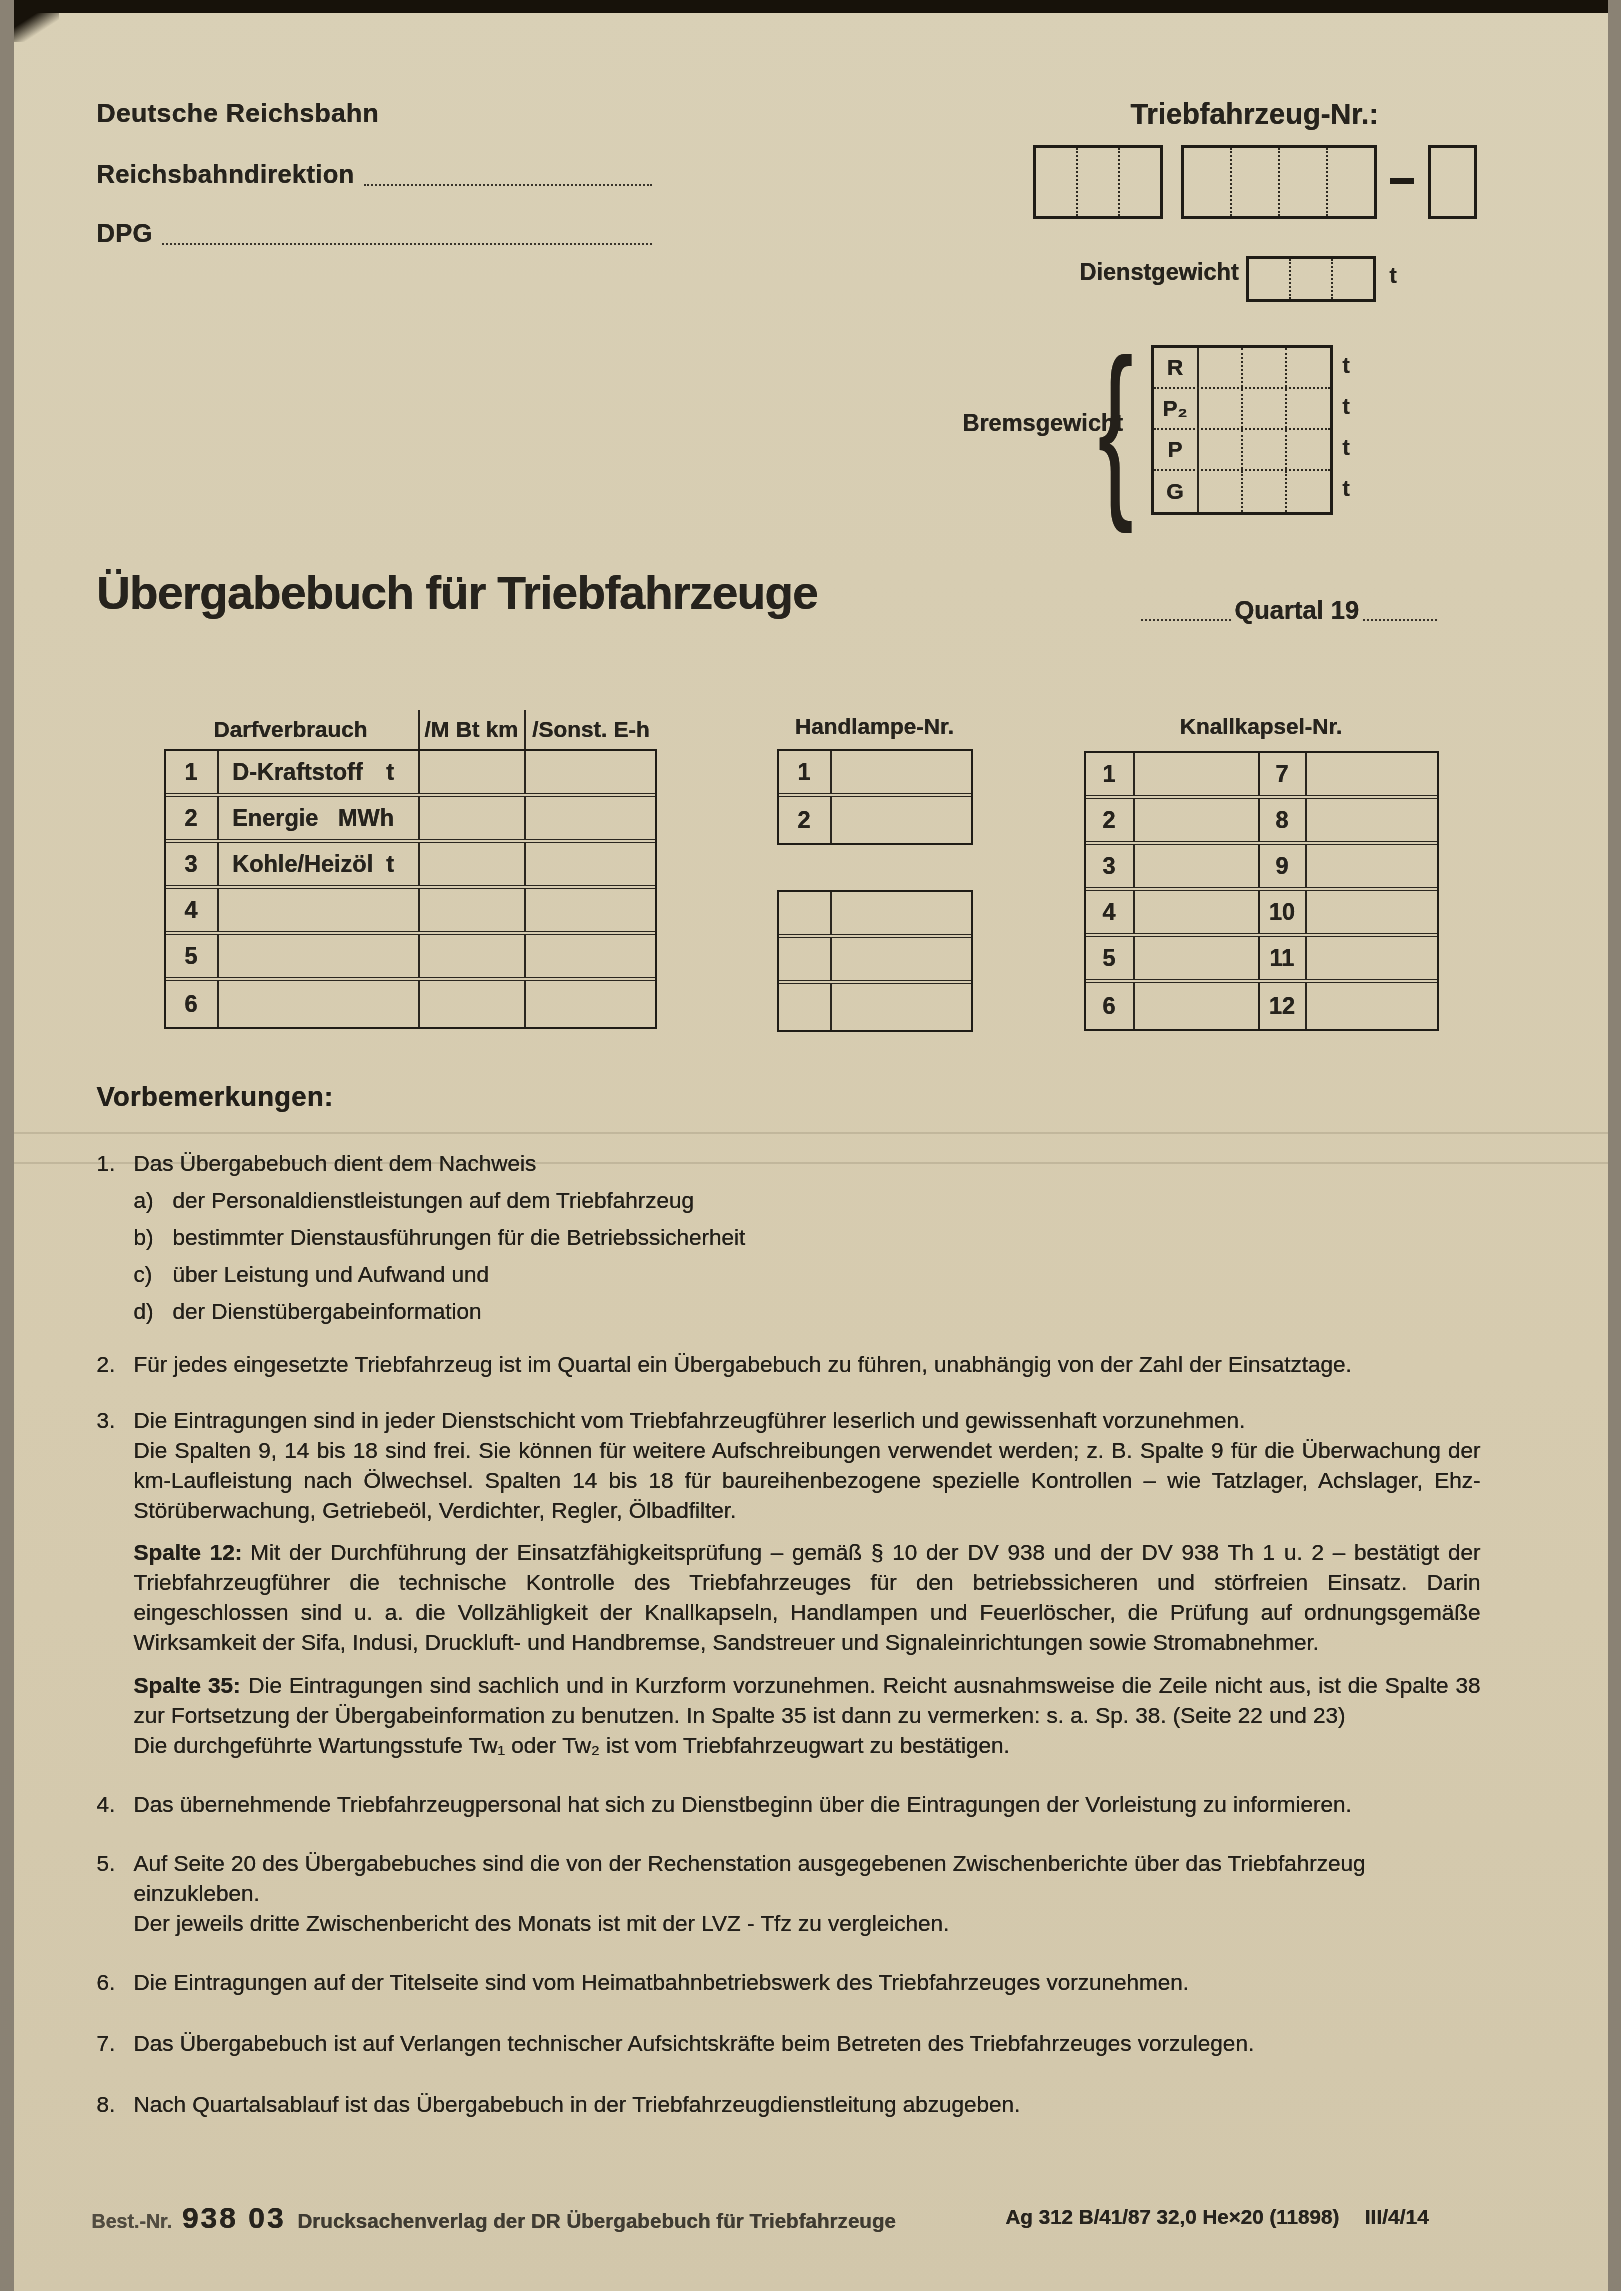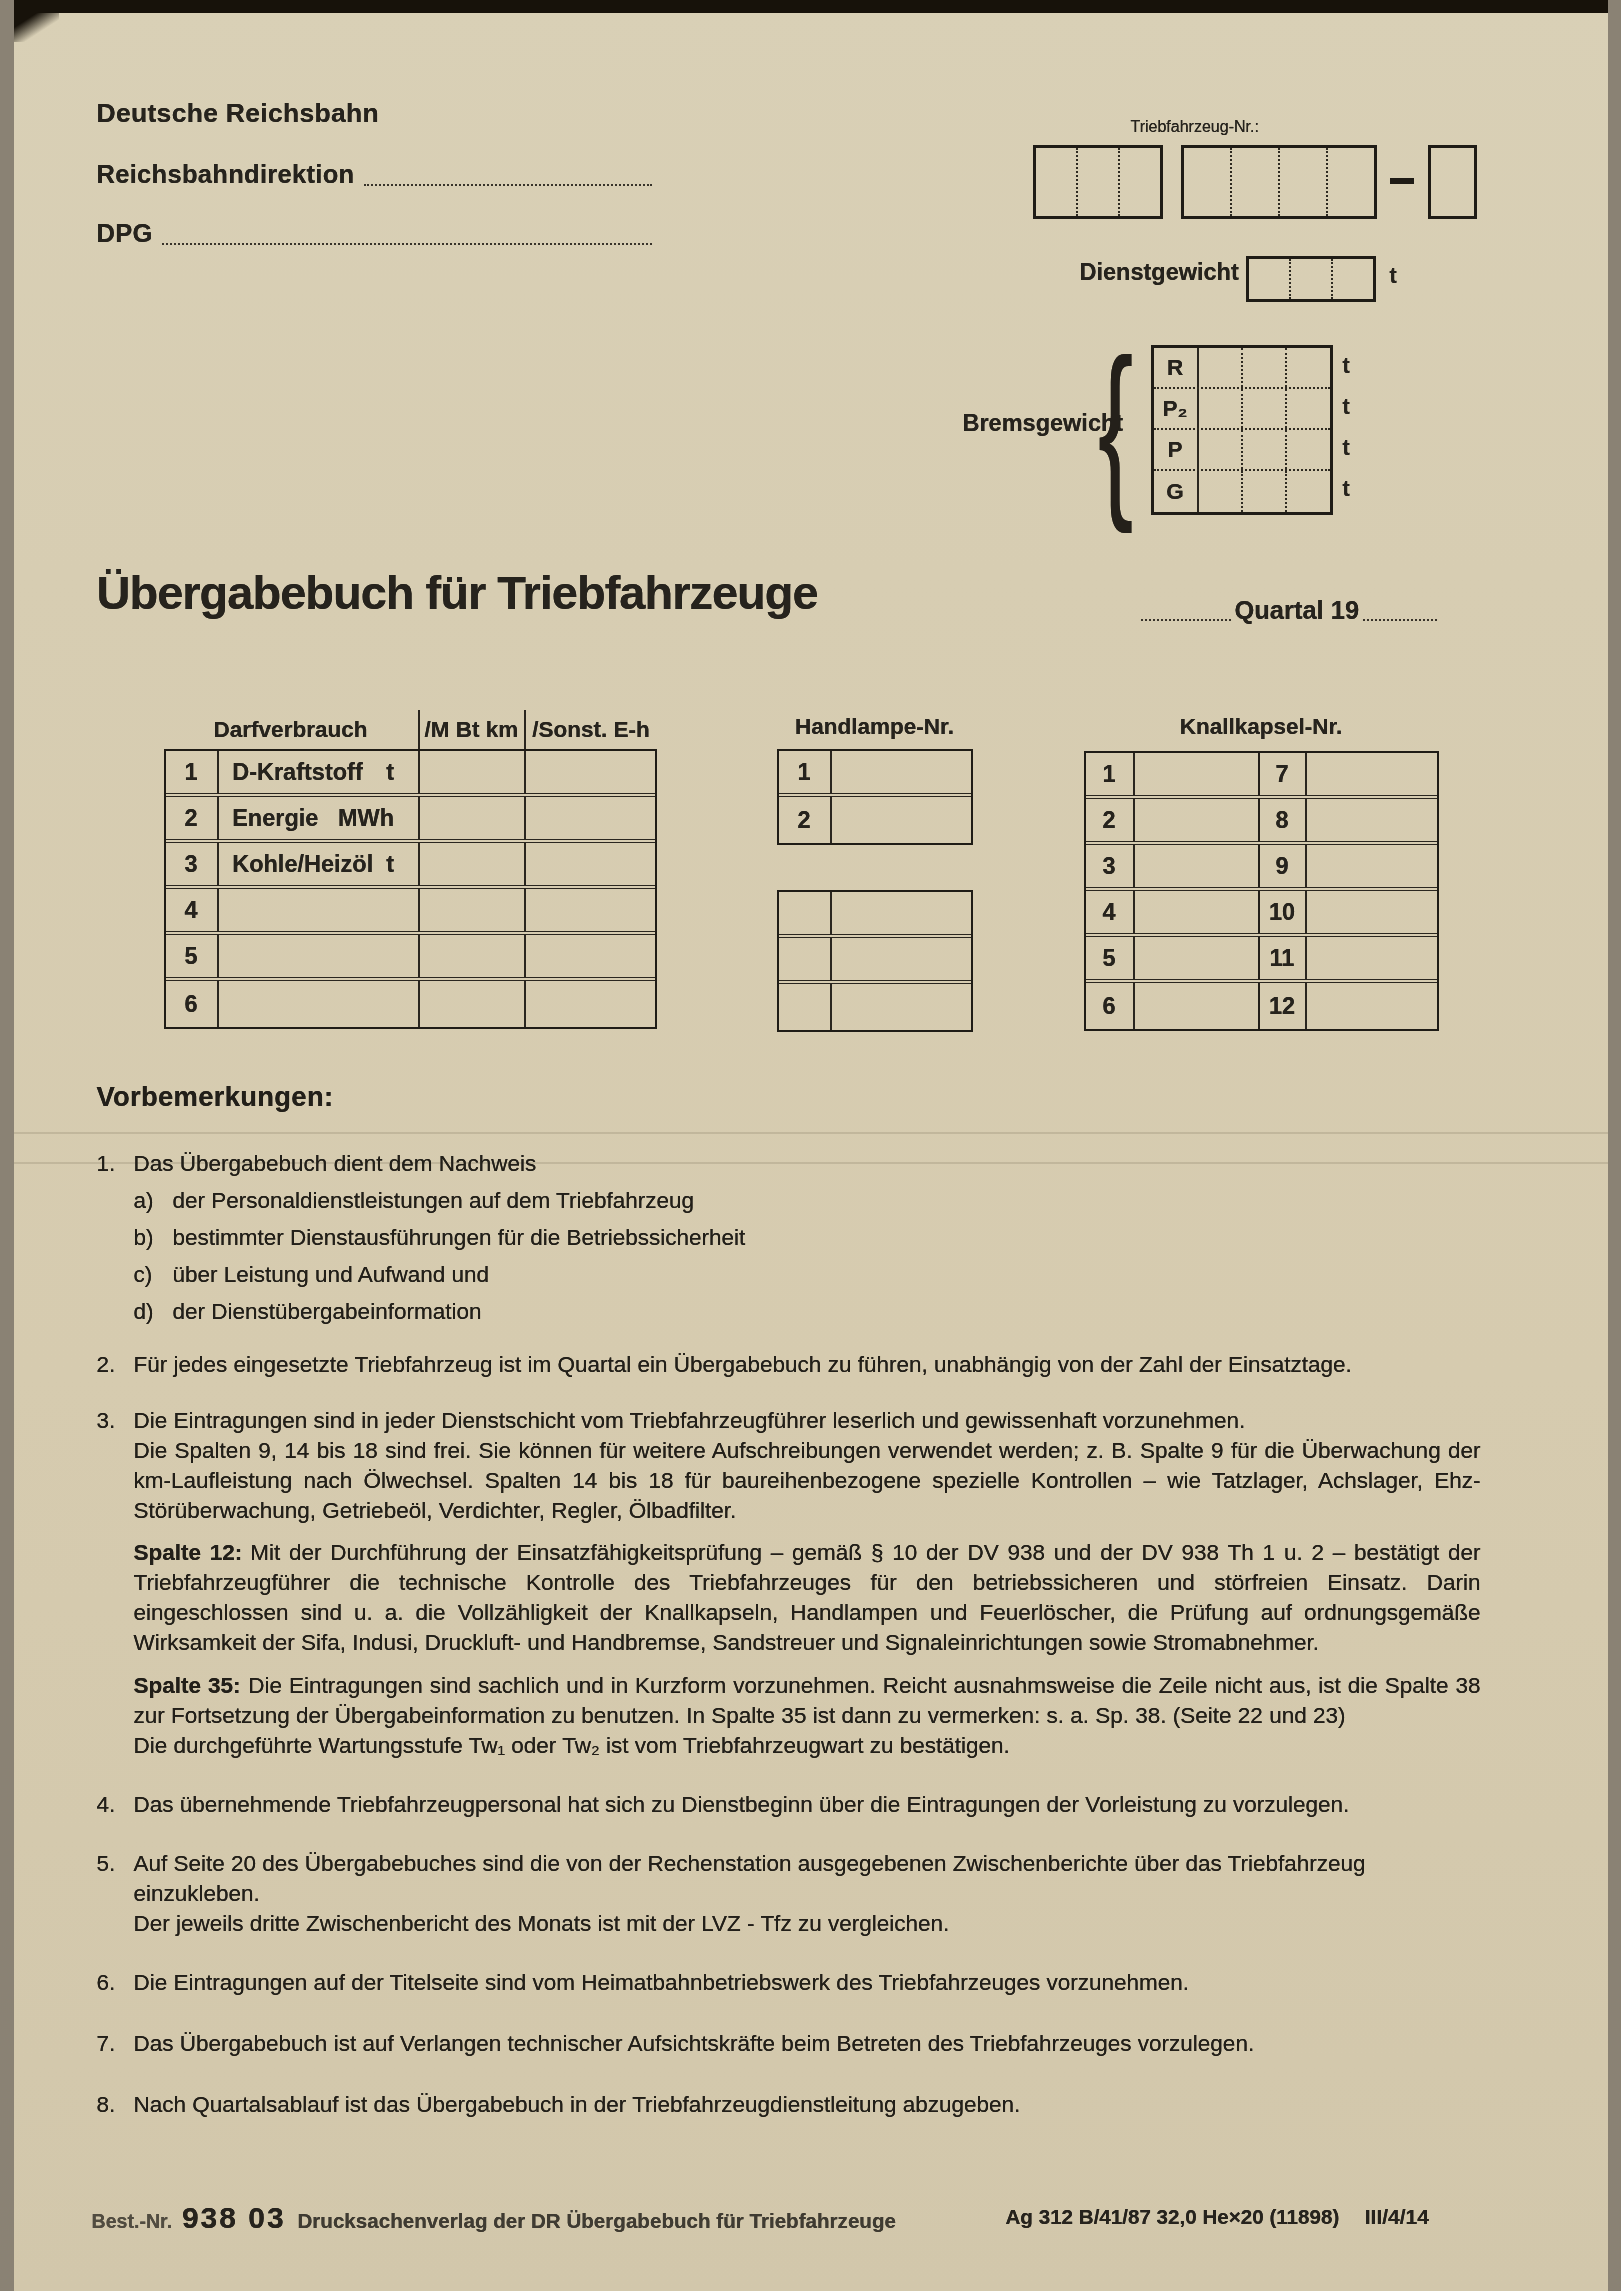--- a/index.html
+++ b/index.html
@@ -23,21 +23,21 @@
   .fold-1 { top:1132px; } .fold-2 { top:1162px; }
 
   
   .header-left { position:absolute; left:83px; top:98px; width:555px; }
   .org { font-size:26.5px; font-weight:bold; letter-spacing:0.3px; margin-bottom:29px; }
   .field-row { display:flex; align-items:flex-end; margin-bottom:25.5px; }
   .field-row .lbl { font-size:25.5px; font-weight:bold; line-height:33px; letter-spacing:0.3px; }
   .field-row .dots { flex:1; border-bottom:2.9px dotted #38332a; margin-left:9.8px; margin-bottom:4.9px; }
 
   
-  .tfz-label { position:absolute; left:1117px; top:118px; font-size:16px; font-weight:normal; }
+  .tfz-label { position:absolute; left:1117px; top:98px; font-size:29px; font-weight:bold; }
   .numbox { position:absolute; top:145px; height:74px; border:3.9px solid #1f1c16; display:flex; background:transparent; }
   .numbox > div { flex:1; border-right:2.9px dotted #2e2a21; }
   .numbox > div:last-child { border-right:none; }
   .box-a { left:1019px; width:130px; }
   .box-b { left:1167px; width:196px; }
   .box-c { left:1414px; width:49px; }
   .tfz-dash { position:absolute; left:1376px; top:178px; width:24.5px; height:5.9px; background:#1f1c16; }
 
   
   .dg-label { position:absolute; left:1066px; top:259px; font-size:23.5px; font-weight:bold; }
@@ -388,21 +388,21 @@
         </div>
         <div class="sp-para">
           <span class="sp-lead">Spalte 35:</span><span>Die Eintragungen sind sachlich und in Kurzform vorzunehmen. Reicht ausnahmsweise die Zeile nicht aus, ist die Spalte 38 zur Fortsetzung der Übergabeinformation zu benutzen. In Spalte 35 ist dann zu vermerken: s. a. Sp. 38. (Seite 22 und 23)</span>
           <div>Die durchgeführte Wartungsstufe Tw₁ oder Tw₂ ist vom Triebfahrzeugwart zu bestätigen.</div>
         </div>
       </div>
     </div>
 
     <div class="r-item mt30">
       <div class="r-nr">4.</div>
-      <div class="r-body">Das übernehmende Triebfahrzeugpersonal hat sich zu Dienstbeginn über die Eintragungen der Vorleistung zu vorzulegen.</div>
+      <div class="r-body">Das übernehmende Triebfahrzeugpersonal hat sich zu Dienstbeginn über die Eintragungen der Vorleistung zu informieren.</div>
     </div>
 
     <div class="r-item mt30">
       <div class="r-nr">5.</div>
       <div class="r-body">
         <div>Auf Seite 20 des Übergabebuches sind die von der Rechenstation ausgegebenen Zwischenberichte über das Triebfahrzeug einzukleben.</div>
         <div>Der jeweils dritte Zwischenbericht des Monats ist mit der LVZ - Tfz zu vergleichen.</div>
       </div>
     </div>
 

